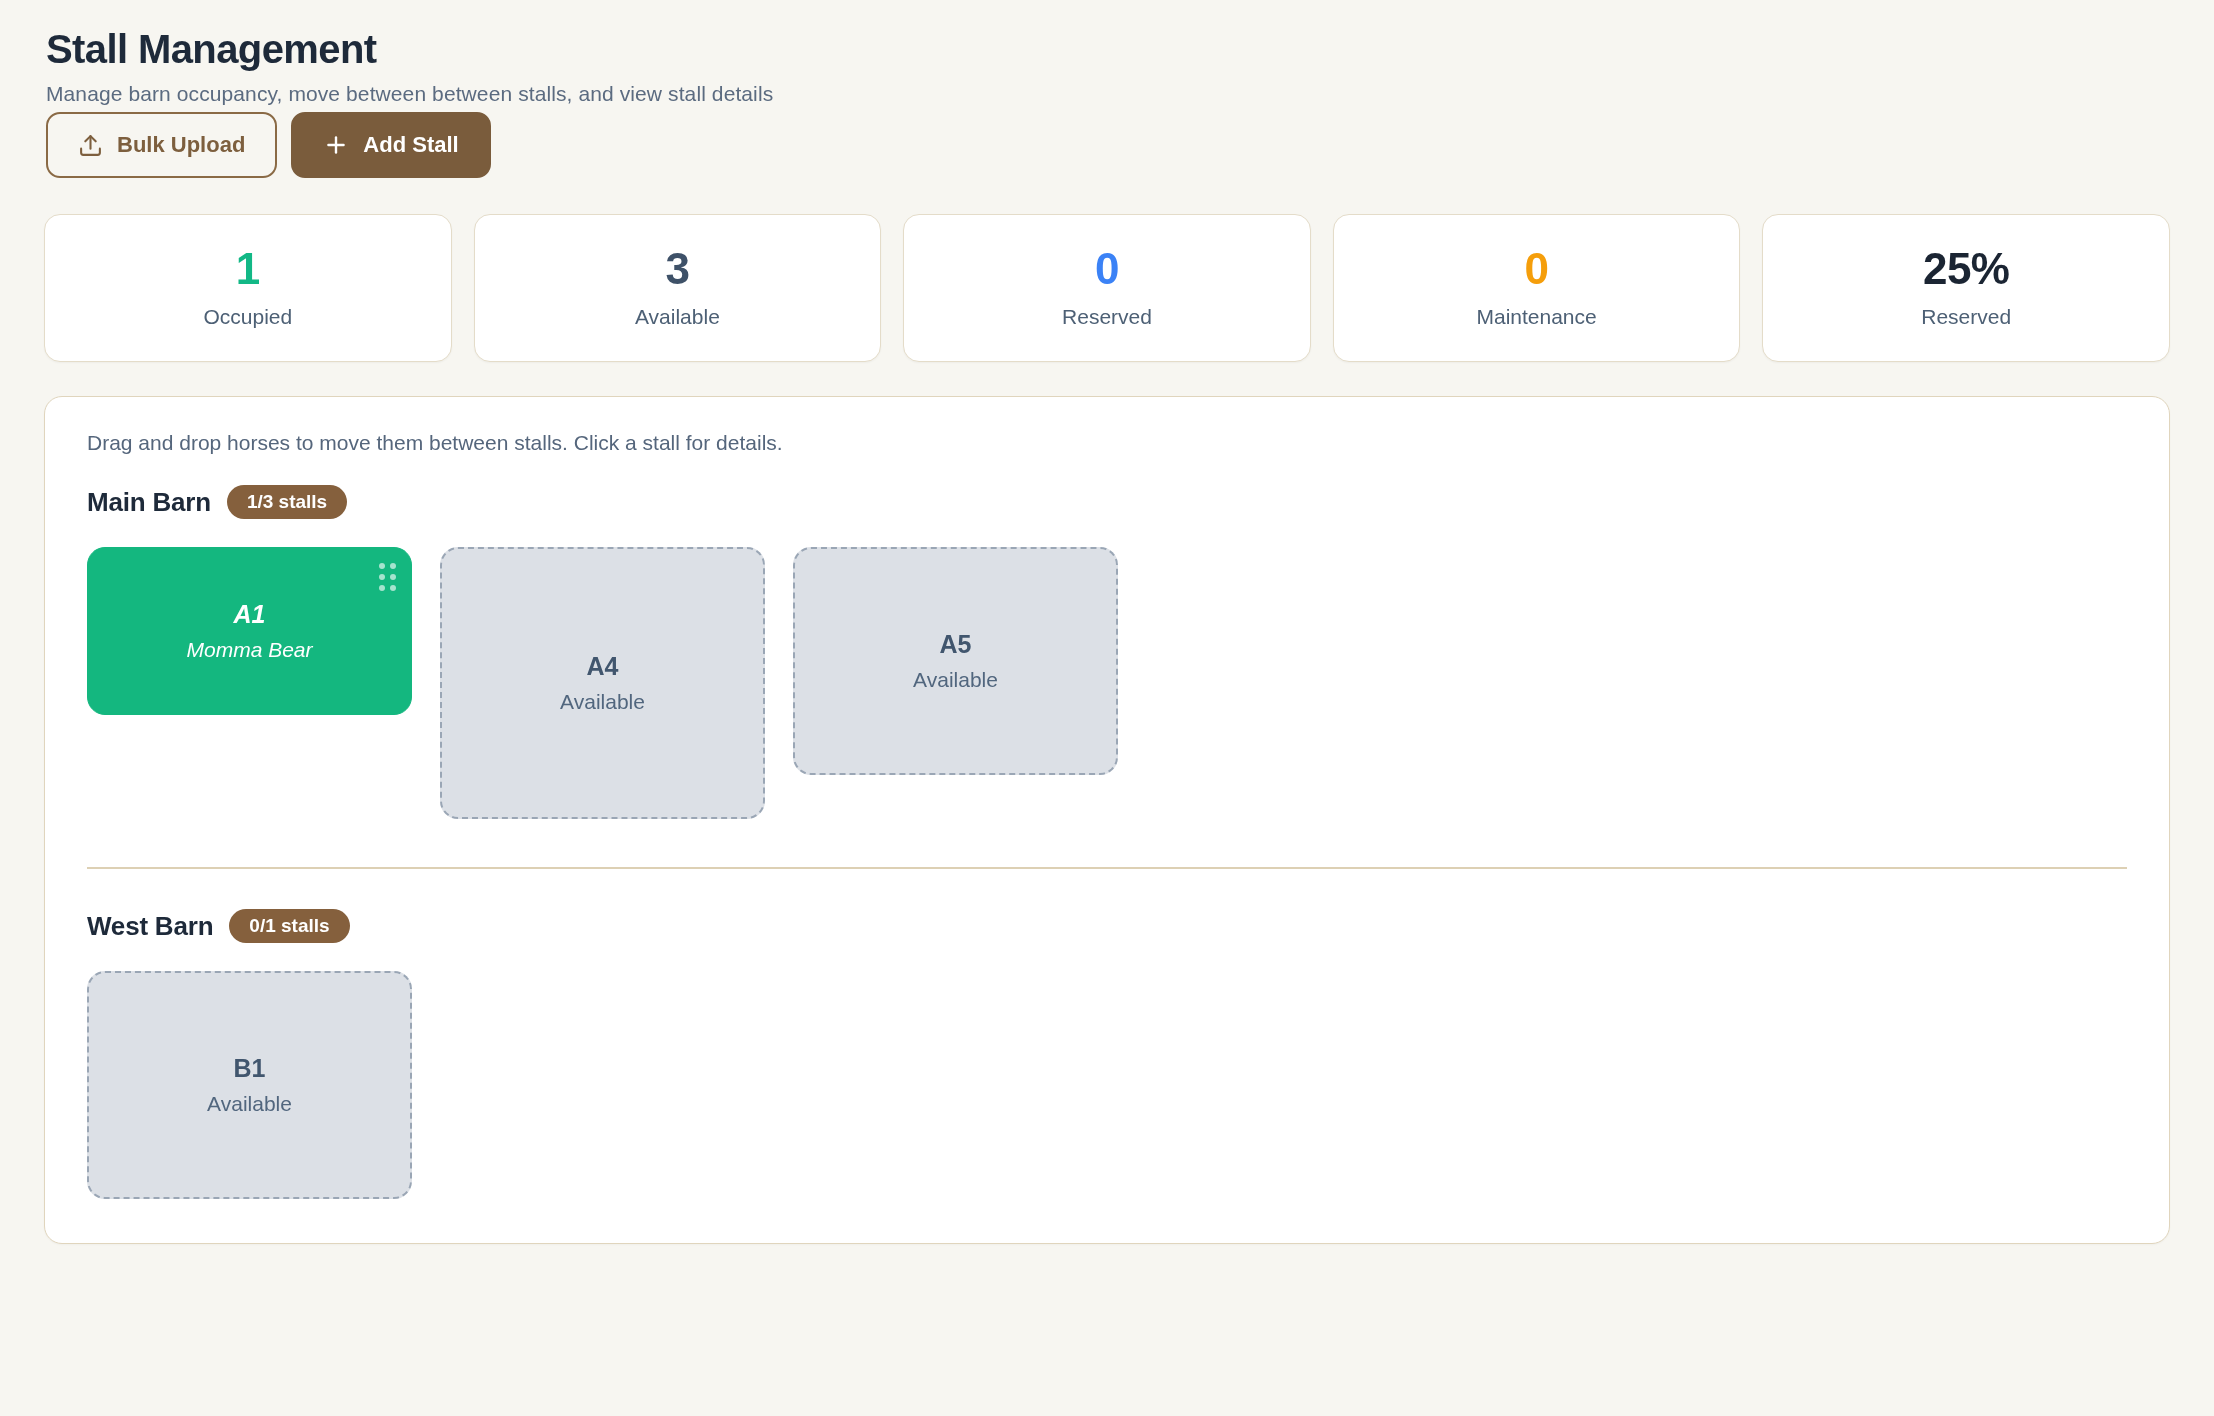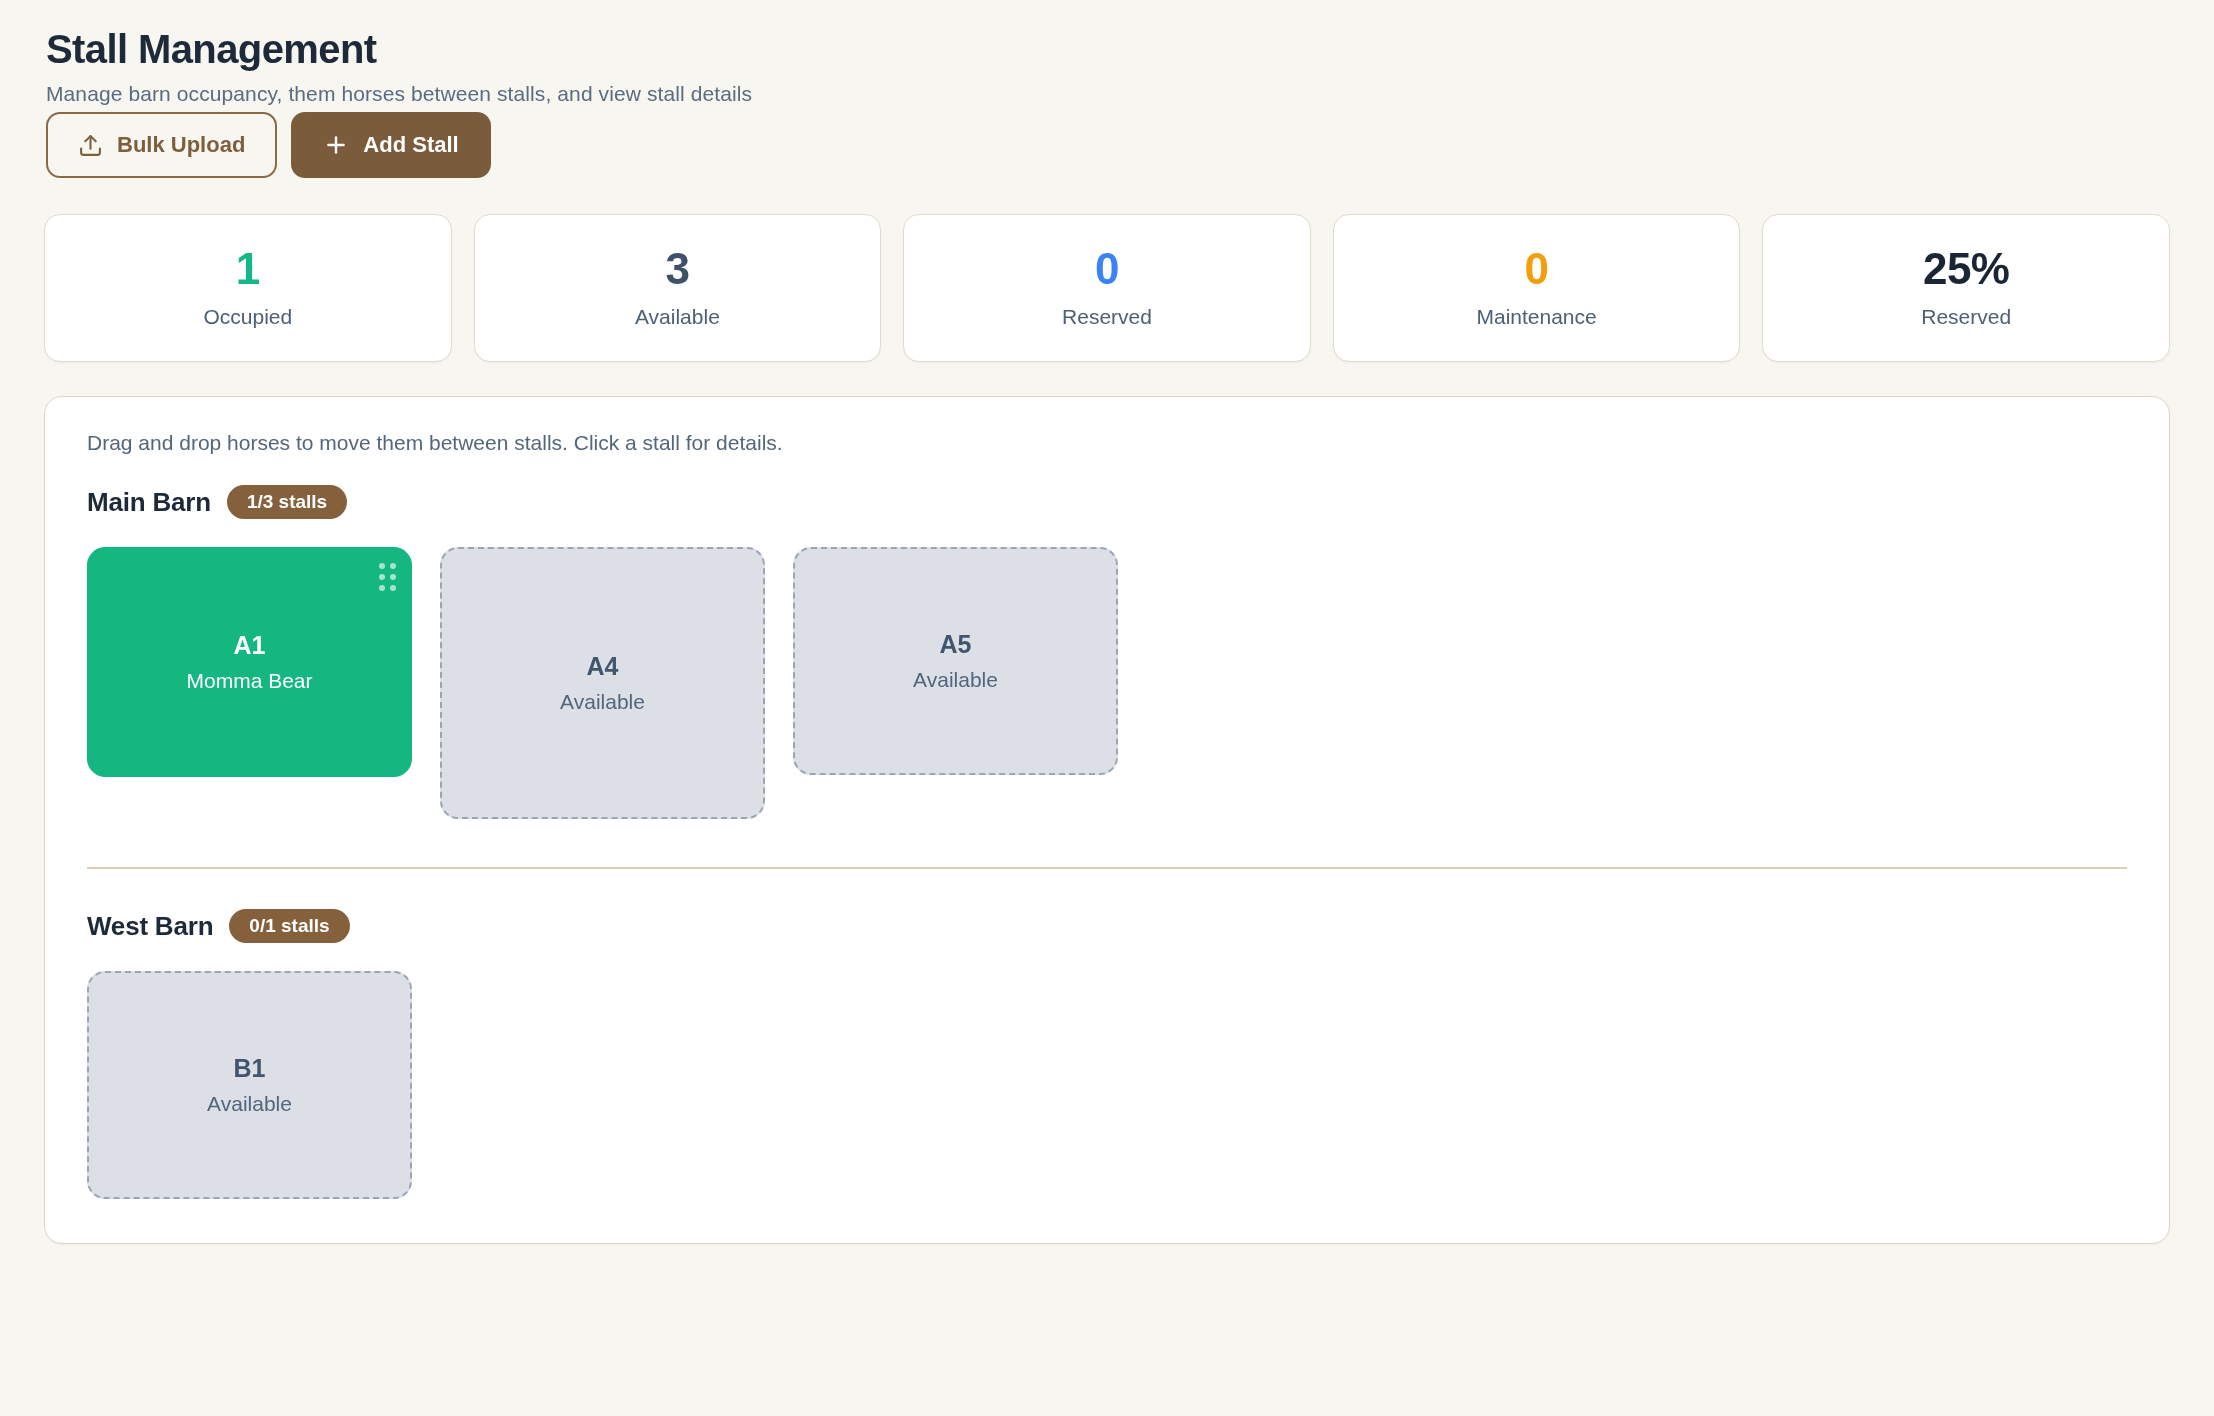--- a/index.html
+++ b/index.html
@@ -203,21 +203,21 @@
   }
 </style>
 </head>
 <body>
 
 <div class="page">
 
   <div class="header">
     <div class="header-left">
       <div class="page-title">Stall Management</div>
-      <div class="page-subtitle">Manage barn occupancy, them horses between stalls, and view stall details</div>
+      <div class="page-subtitle">Manage barn occupancy, move between between stalls, and view stall details</div>
     </div>
 
     <div class="header-actions">
       <div class="btn btn-outline">
         <span class="icon">
           <svg width="25" height="25" viewBox="0 0 24 24" fill="none" stroke="#7d5f3e" stroke-width="2" stroke-linecap="round" stroke-linejoin="round">
             <path d="M21 15v4a2 2 0 0 1-2 2H5a2 2 0 0 1-2-2v-4"></path>
             <polyline points="17 8 12 3 7 8"></polyline>
             <line x1="12" y1="3" x2="12" y2="15"></line>
           </svg>
@@ -262,21 +262,21 @@
 
   <div class="panel">
     <div class="panel-hint">Drag and drop horses to move them between stalls. Click a stall for details.</div>
     <div id="barns">
         <div>
           <div class="barn-header">
             <div class="barn-name">Main Barn</div>
             <div class="barn-badge">1/3 stalls</div>
           </div>
           <div class="stall-grid">
-            <div class="stall stall-occupied" style="height: 230px;">
+            <div class="stall stall-occupied" style="height: 168px; font-style: italic;">
               <div class="drag-handle">
                 <span></span>
                 <span></span>
                 <span></span>
                 <span></span>
                 <span></span>
                 <span></span>
               </div>
               <div class="stall-id">A1</div>
               <div class="stall-status">Momma Bear</div>

